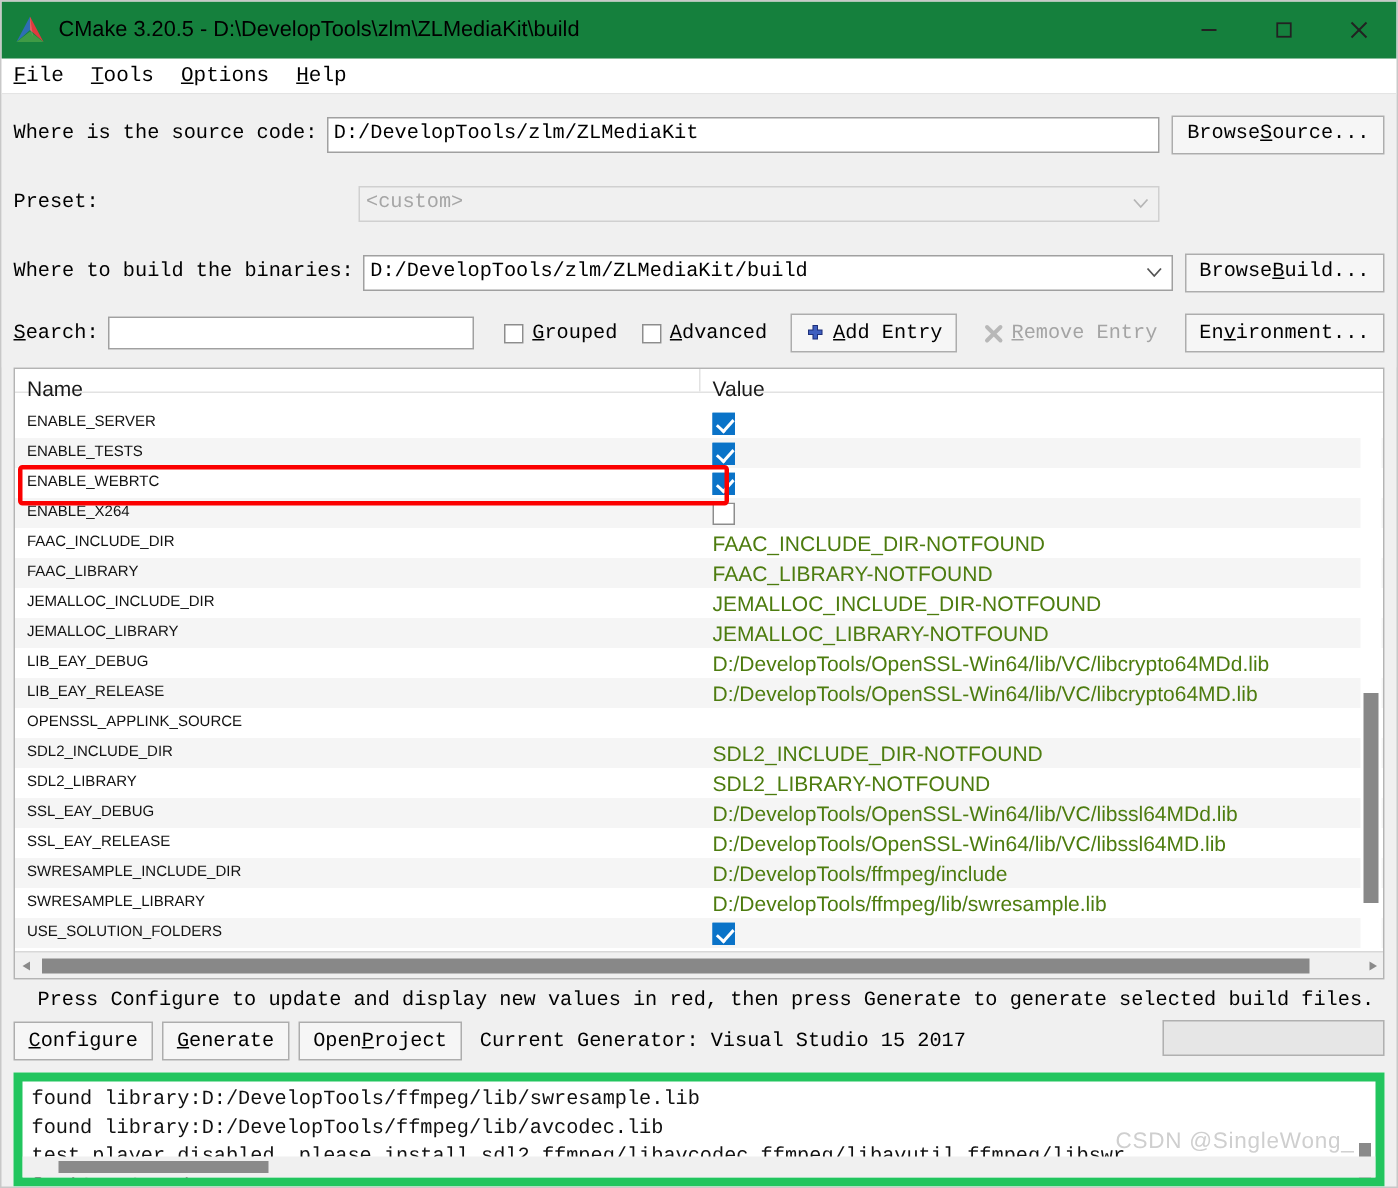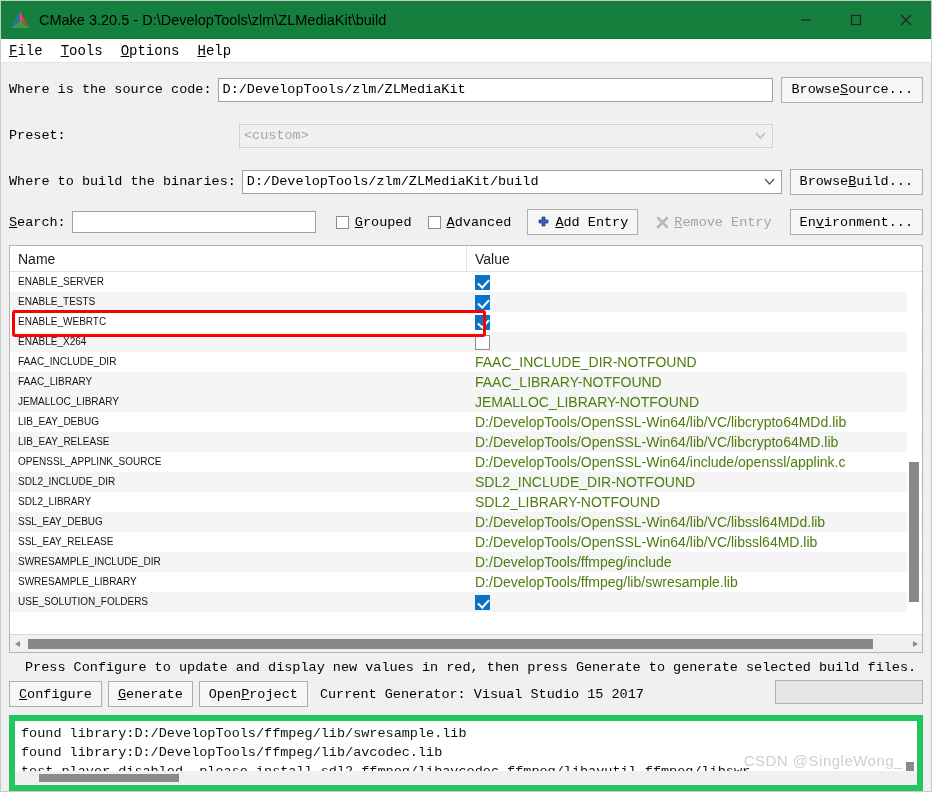--- a/index.html
+++ b/index.html
@@ -159,21 +159,21 @@
   .tablewrap {
     margin: 0 8px;
     background: #ffffff;
     border: 1px solid #b4b4b4;
     height: 408px;
     position: relative;
     overflow: hidden;
   }
   .thead {
     display: flex;
-    height: 26px;
+    height: 16px;
     background: #ffffff;
     border-bottom: 1px solid #e2e2e2;
   }
   .th {
     font-size: 14px; color: #1a1a1a;
     padding-left: 8px; line-height: 26px;
     font-family: "Liberation Sans", sans-serif;
   }
   .th.name { width: 457px; border-right: 1px solid #e2e2e2; }
   .th.value { flex: 1 1 auto; }
@@ -497,35 +497,38 @@
           </div>
         </div>
         <div class="trow">
           <div class="tc-name">FAAC_INCLUDE_DIR</div>
           <div class="tc-value">FAAC_INCLUDE_DIR-NOTFOUND</div>
         </div>
         <div class="trow alt">
           <div class="tc-name">FAAC_LIBRARY</div>
           <div class="tc-value">FAAC_LIBRARY-NOTFOUND</div>
         </div>
+        <div class="trow">
+          <div class="tc-name">JEMALLOC_INCLUDE_DIR</div>
+          <div class="tc-value">JEMALLOC_INCLUDE_DIR-NOTFOUND</div>
+        </div>
         <div class="trow alt">
           <div class="tc-name">JEMALLOC_LIBRARY</div>
           <div class="tc-value">JEMALLOC_LIBRARY-NOTFOUND</div>
         </div>
         <div class="trow">
           <div class="tc-name">LIB_EAY_DEBUG</div>
           <div class="tc-value">D:/DevelopTools/OpenSSL-Win64/lib/VC/libcrypto64MDd.lib</div>
         </div>
         <div class="trow alt">
           <div class="tc-name">LIB_EAY_RELEASE</div>
           <div class="tc-value">D:/DevelopTools/OpenSSL-Win64/lib/VC/libcrypto64MD.lib</div>
         </div>
         <div class="trow">
           <div class="tc-name">OPENSSL_APPLINK_SOURCE</div>
-          <div class="tc-value">D:/DevelopTools/OpenSSL-Win64/include/openssl/applink.c</div>
         </div>
         <div class="trow alt">
           <div class="tc-name">SDL2_INCLUDE_DIR</div>
           <div class="tc-value">SDL2_INCLUDE_DIR-NOTFOUND</div>
         </div>
         <div class="trow">
           <div class="tc-name">SDL2_LIBRARY</div>
           <div class="tc-value">SDL2_LIBRARY-NOTFOUND</div>
         </div>
         <div class="trow alt">

